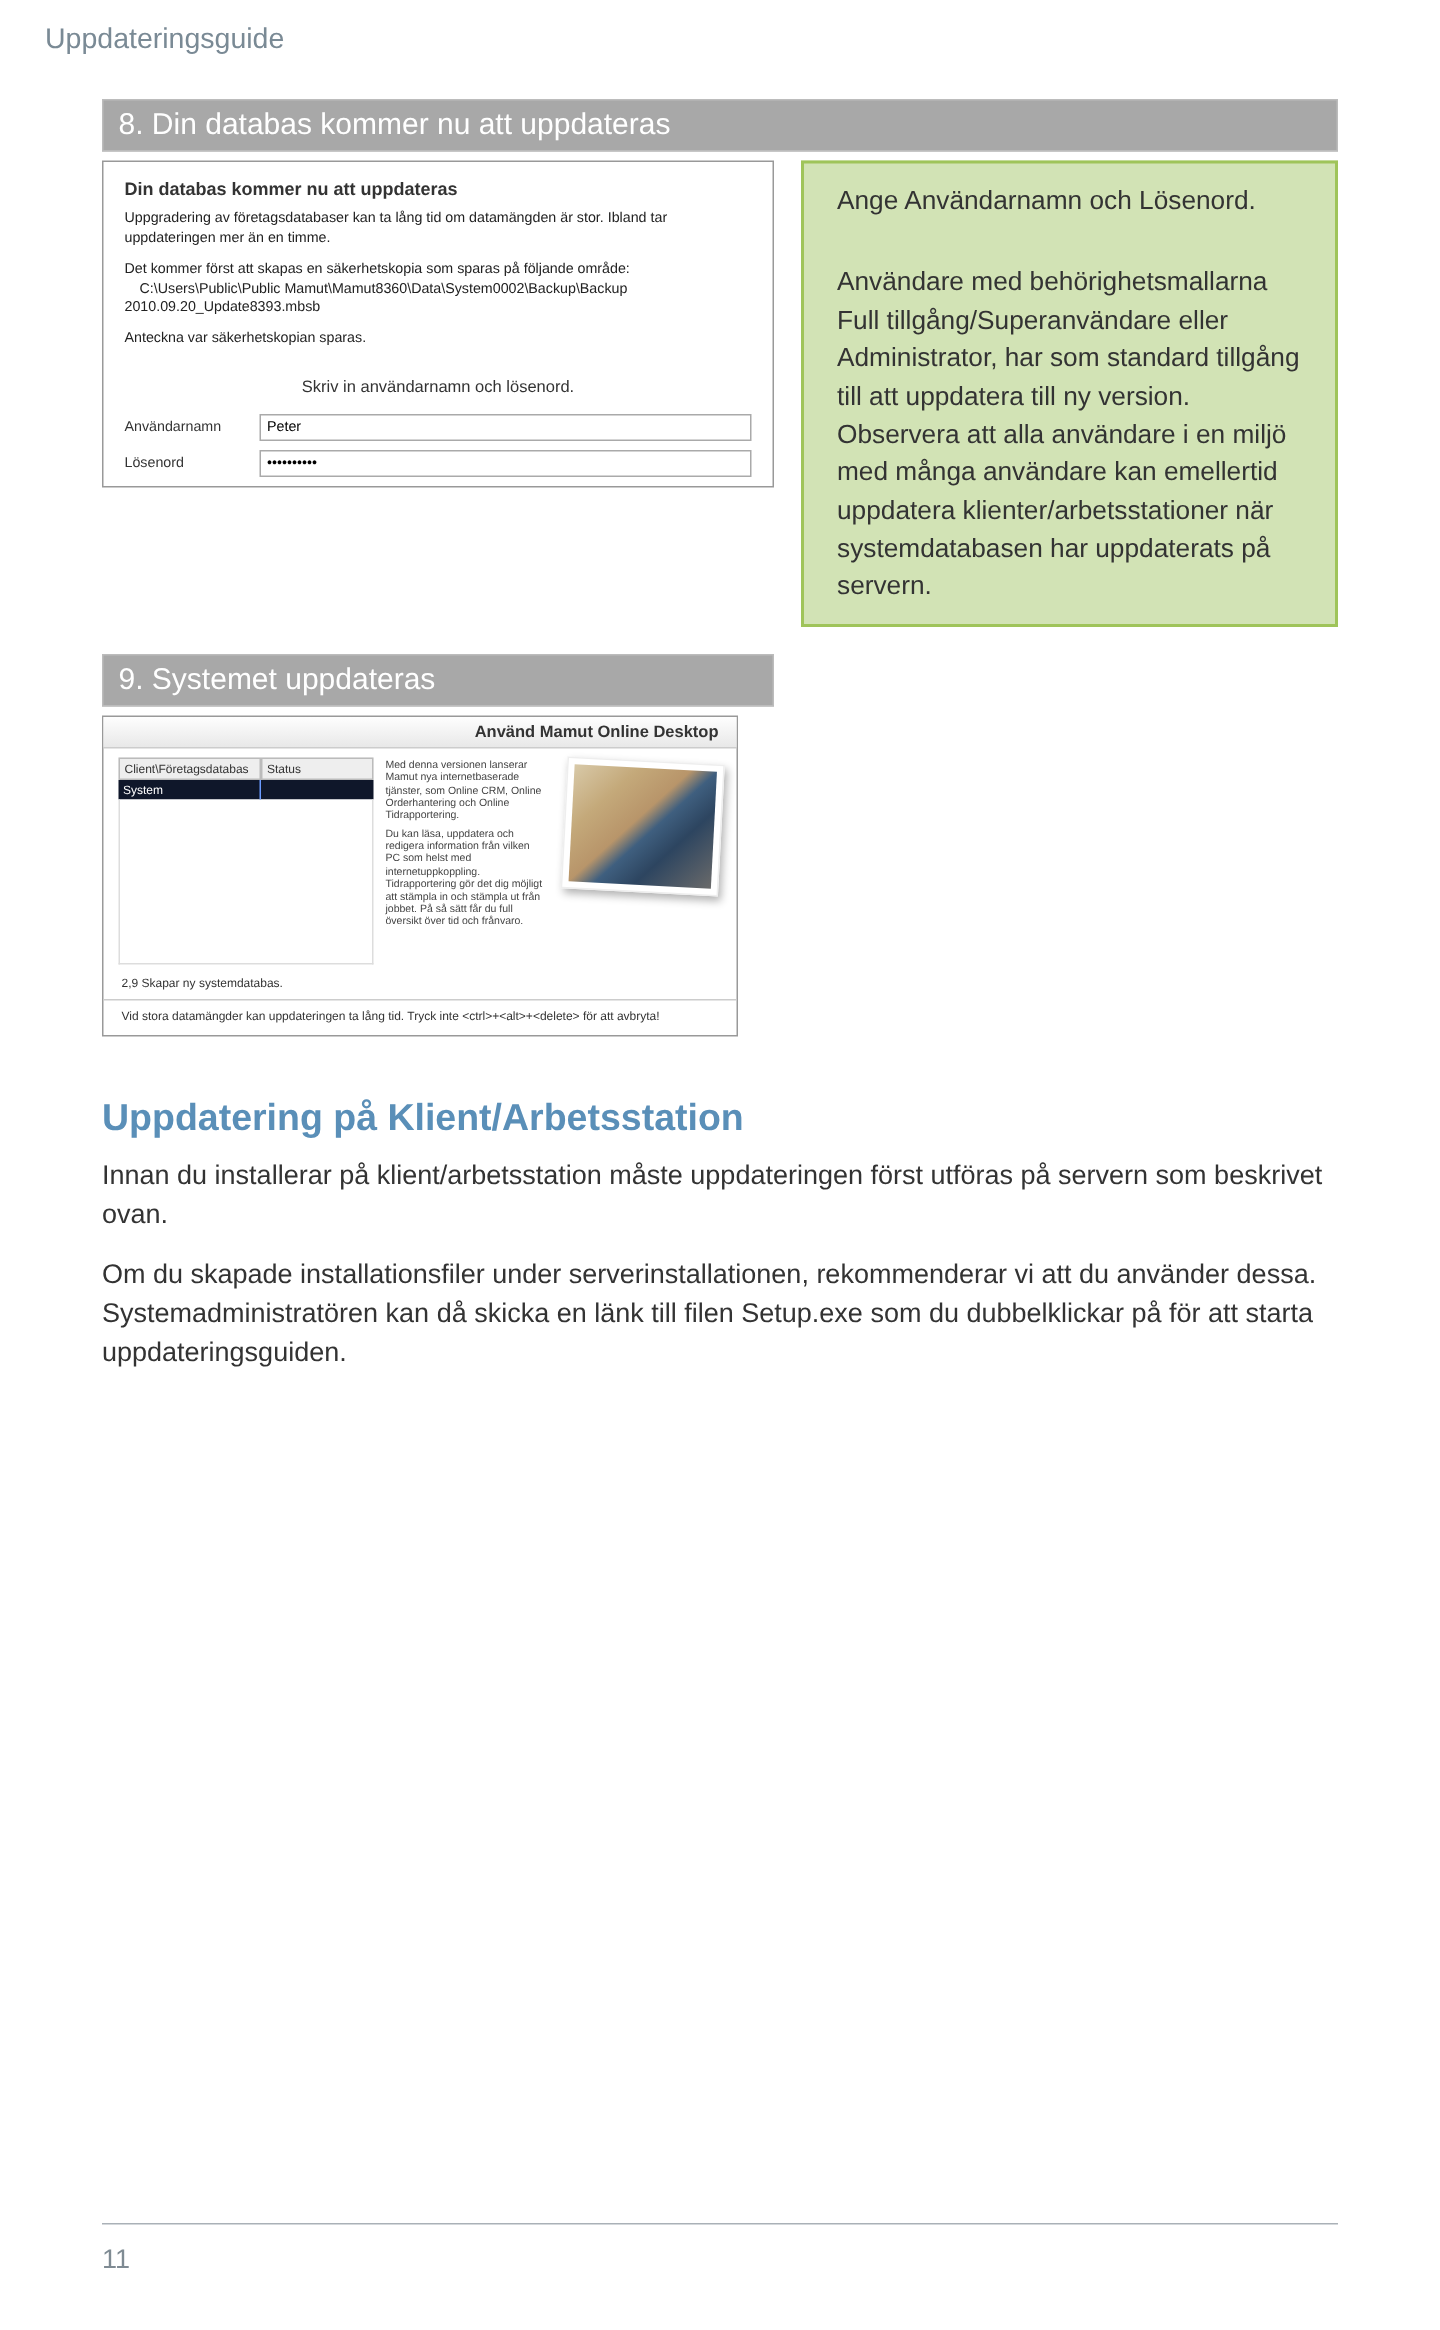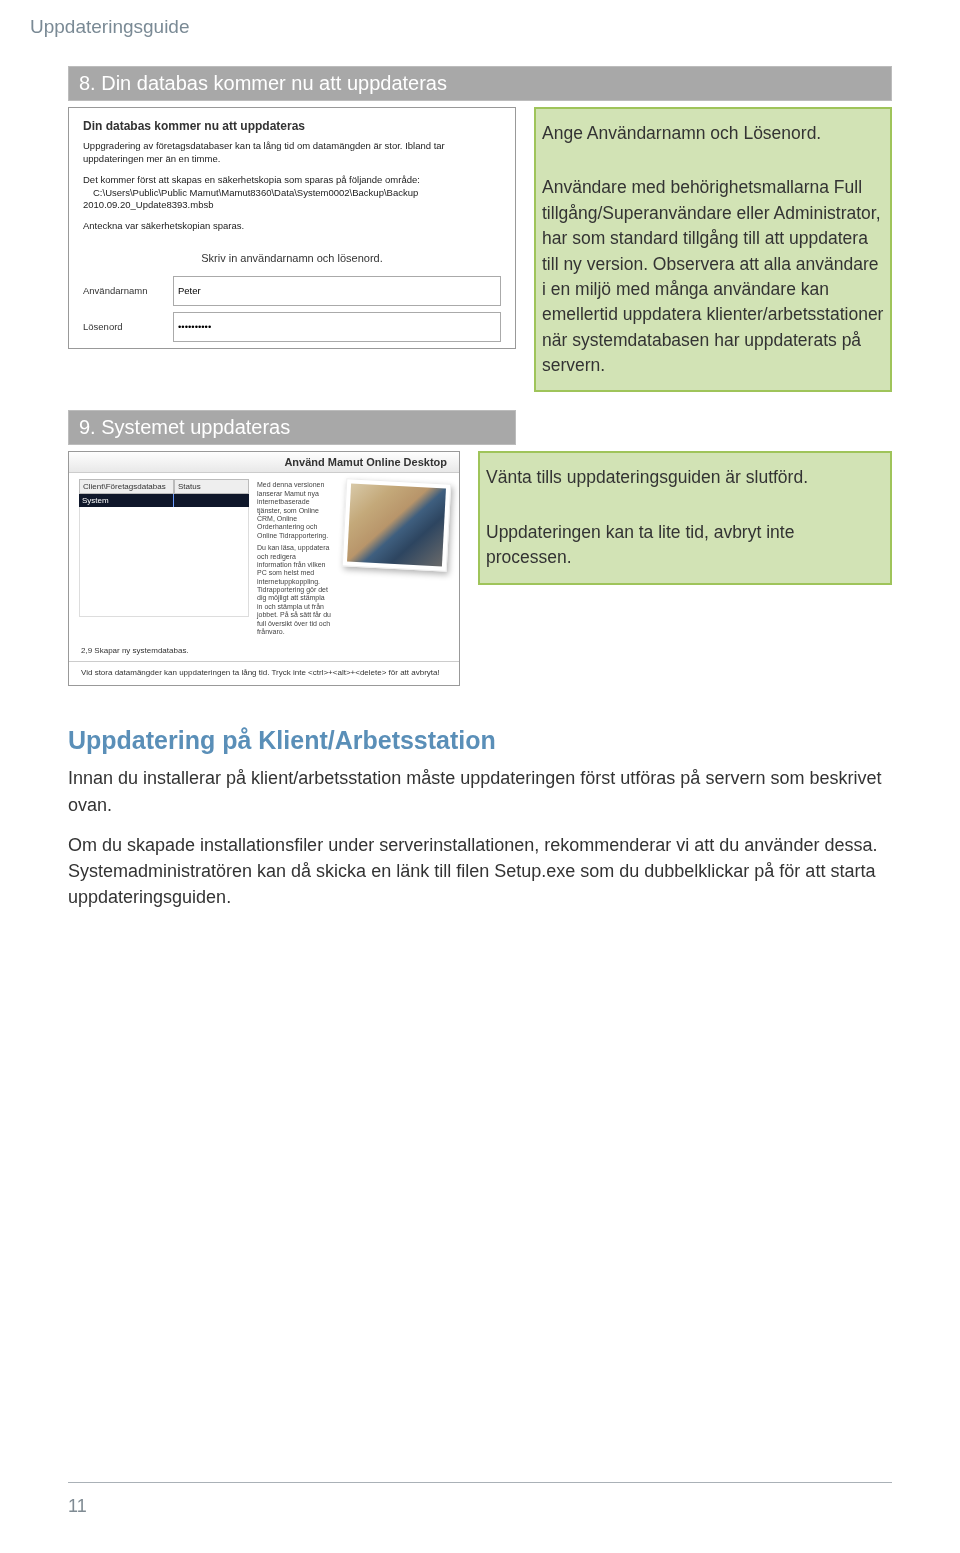--- a/index.html
+++ b/index.html
@@ -54,42 +54,42 @@
   }
   .dialog-body { padding: 0 14px; font-size: 9.5px; color: #222; }
   .dialog-body p { margin-bottom: 8px; }
   .dialog-path { margin-left: 10px; }
   .dialog-sub { text-align: center; margin: 18px 0 10px; font-size: 11px; }
   .form-row { display: flex; align-items: center; padding: 0 14px; margin-bottom: 6px; }
   .form-label { width: 90px; font-size: 9.5px; }
   .form-input {
     flex: 1;
     border: 1px solid #aaa;
-    height: 30px;
+    height: 18px;
     font-size: 9.5px;
     padding: 1px 4px;
     background: #fff;
     font-family: inherit;
   }
 
   .callout-col { flex: 1; display: flex; flex-direction: column; gap: 14px; }
   .callout {
     background: #d2e3b5;
     border: 2px solid #9fc45a;
-    padding: 12px 6px;
+    padding: 12px 22px;
     font-size: 17.5px;
     line-height: 1.45;
     color: #333;
   }
   .callout p { margin-bottom: 14px; }
   .callout p:last-child { margin-bottom: 0; margin-top: 29px; }
 
   .step9-row { display: flex; gap: 18px; margin-bottom: 40px; align-items: flex-start; }
   .dialog-box2 {
-    width: 392px;
+    width: 424px;
     border: 1px solid #999;
     background: #fff;
     flex-shrink: 0;
     padding: 0;
   }
   .mod-header {
     background: linear-gradient(#fefefe, #e8e8e8);
     border-bottom: 1px solid #ccc;
     padding: 4px 12px;
     font-size: 11px;
@@ -221,26 +221,20 @@
           <div class="photo-frame">
             <div class="photo-inner"></div>
           </div>
         </div>
       </div>
       <div class="progress-line">2,9 Skapar ny systemdatabas.</div>
       <div class="mod-sep"></div>
       <div class="mod-footer">Vid stora datamängder kan uppdateringen ta lång tid. Tryck inte &lt;ctrl&gt;+&lt;alt&gt;+&lt;delete&gt; för att avbryta!</div>
     </div>
 
-    <div class="callout-col">
-      <div class="callout">
-        <p>Vänta tills uppdateringsguiden är slutförd.</p>
-        <p>Uppdateringen kan ta lite tid, avbryt inte processen.</p>
-      </div>
-    </div>
   </div>
 
   <div class="section-heading">Uppdatering på Klient/Arbetsstation</div>
   <p class="body-text">Innan du installerar på klient/arbetsstation måste uppdateringen först utföras på servern som beskrivet ovan.</p>
   <p class="body-text">Om du skapade installationsfiler under serverinstallationen, rekommenderar vi att du använder dessa. Systemadministratören kan då skicka en länk till filen Setup.exe som du dubbelklickar på för att starta uppdateringsguiden.</p>
 
 </div>
 
 <div class="footer-line"></div>
 <div class="page-number">11</div>

